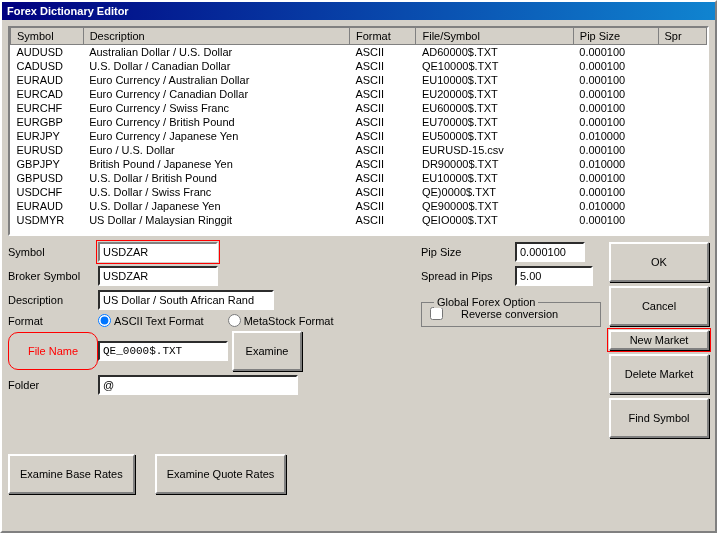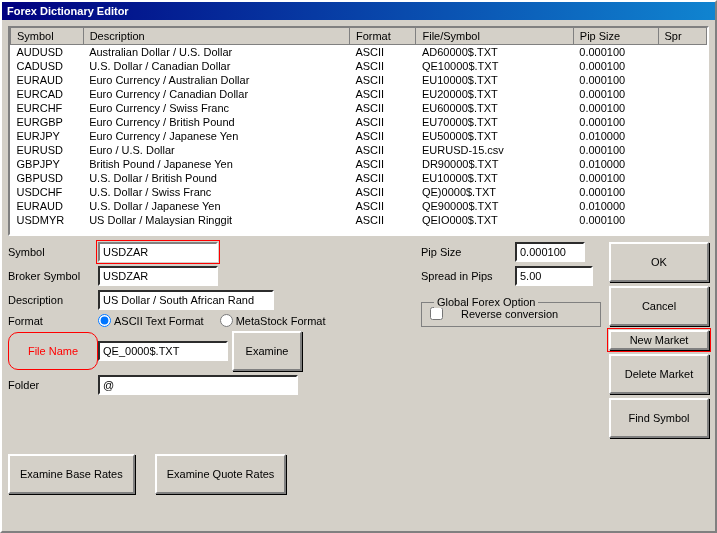--- a/index.html
+++ b/index.html
@@ -136,21 +136,21 @@
       padding: 2px 10px;
       font-size: 11px;
       cursor: pointer;
       min-width: 70px;
       text-align: center;
       outline: 1px solid red;
       outline-offset: 1px;
     }
     .radio-group {
       display: flex;
-      gap: 16px;
+      gap: 24px;
       align-items: center;
     }
     .radio-label {
       display: flex;
       align-items: center;
       gap: 3px;
       font-size: 11px;
     }
     
     .form-middle {
@@ -360,21 +360,21 @@
             </label>
             <label class="radio-label">
               <input type="radio" name="format" style="">
               <span>MetaStock Format</span>
             </label>
           </div>
         </div>
         <div class="form-row">
           <span class="form-label-outline">File Name</span>
           <div class="file-row">
-            <input class="win-input" style="width: 130px;" value="QE_0000$.TXT" id="filename-input">
+            <input class="win-input" style="width: 130px; font-family: Liberation Mono, monospace;" value="QE_0000$.TXT" id="filename-input">
             <button class="win-button">Examine</button>
           </div>
         </div>
         <div class="form-row">
           <span class="form-label">Folder</span>
           <input class="win-input" style="width: 200px;" value="@" id="folder-input">
         </div>
       </div>
 
       <div class="form-middle">

